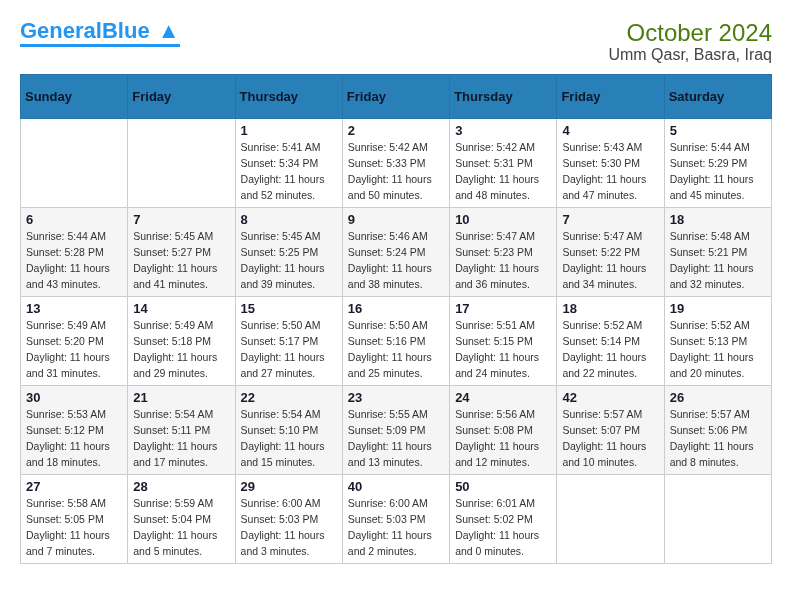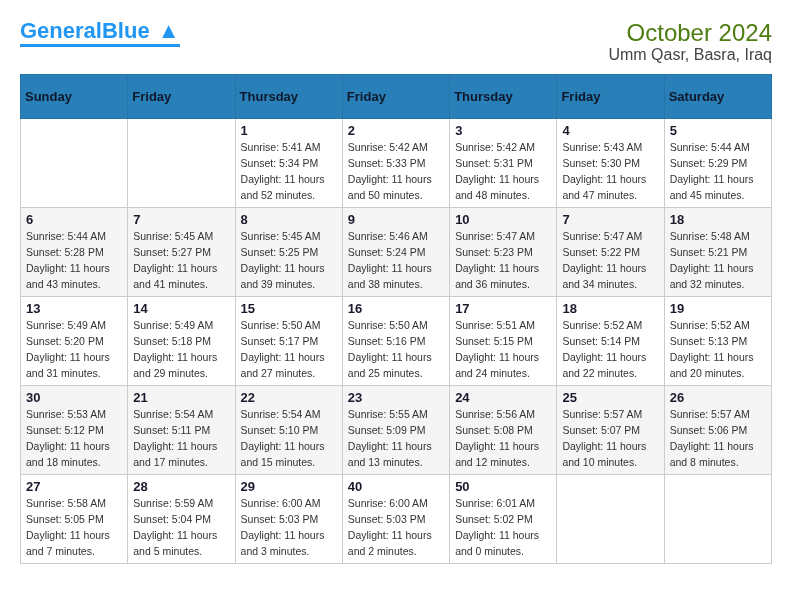--- a/index.html
+++ b/index.html
@@ -219,21 +219,21 @@
         </td>
         <td>
           <div class="day-number">23</div>
           <div class="day-info">Sunrise: 5:55 AM<br>Sunset: 5:09 PM<br>Daylight: 11 hours and 13 minutes.</div>
         </td>
         <td>
           <div class="day-number">24</div>
           <div class="day-info">Sunrise: 5:56 AM<br>Sunset: 5:08 PM<br>Daylight: 11 hours and 12 minutes.</div>
         </td>
         <td>
-          <div class="day-number">25</div>
+          <div class="day-number">42</div>
           <div class="day-info">Sunrise: 5:57 AM<br>Sunset: 5:07 PM<br>Daylight: 11 hours and 10 minutes.</div>
         </td>
         <td>
           <div class="day-number">26</div>
           <div class="day-info">Sunrise: 5:57 AM<br>Sunset: 5:06 PM<br>Daylight: 11 hours and 8 minutes.</div>
         </td>
       </tr>
       <tr>
         <td>
           <div class="day-number">27</div>

